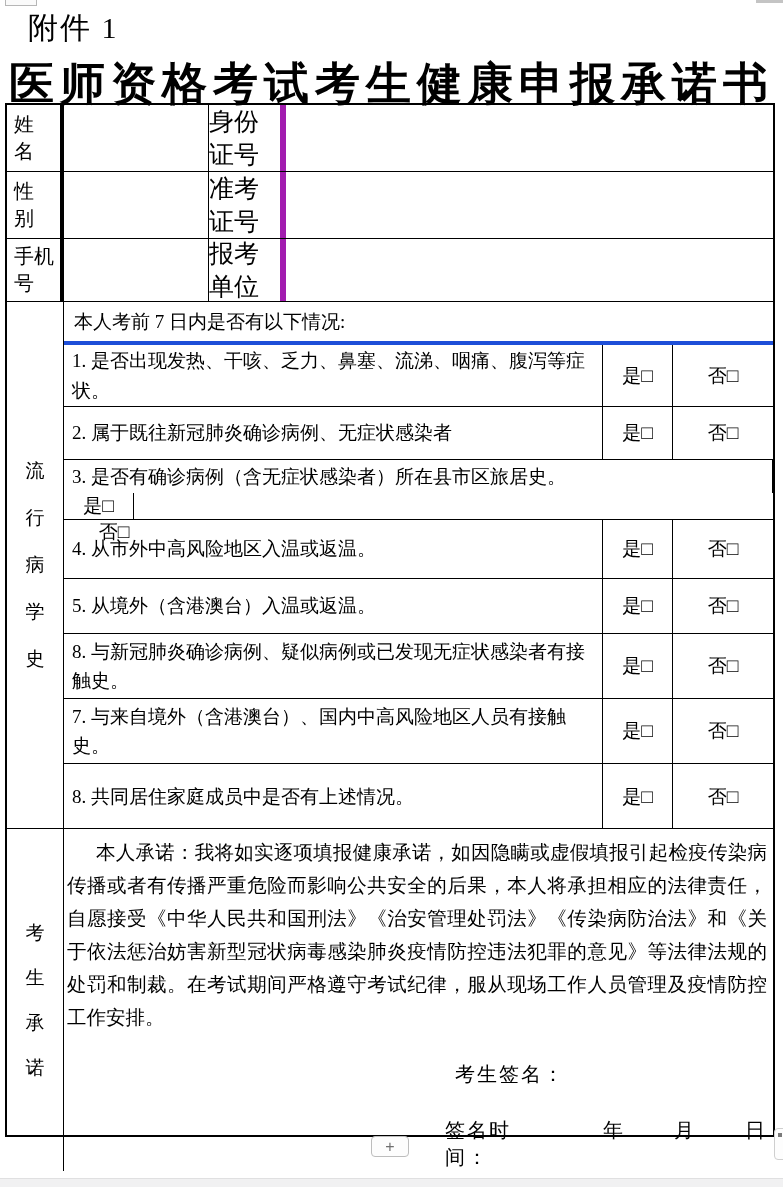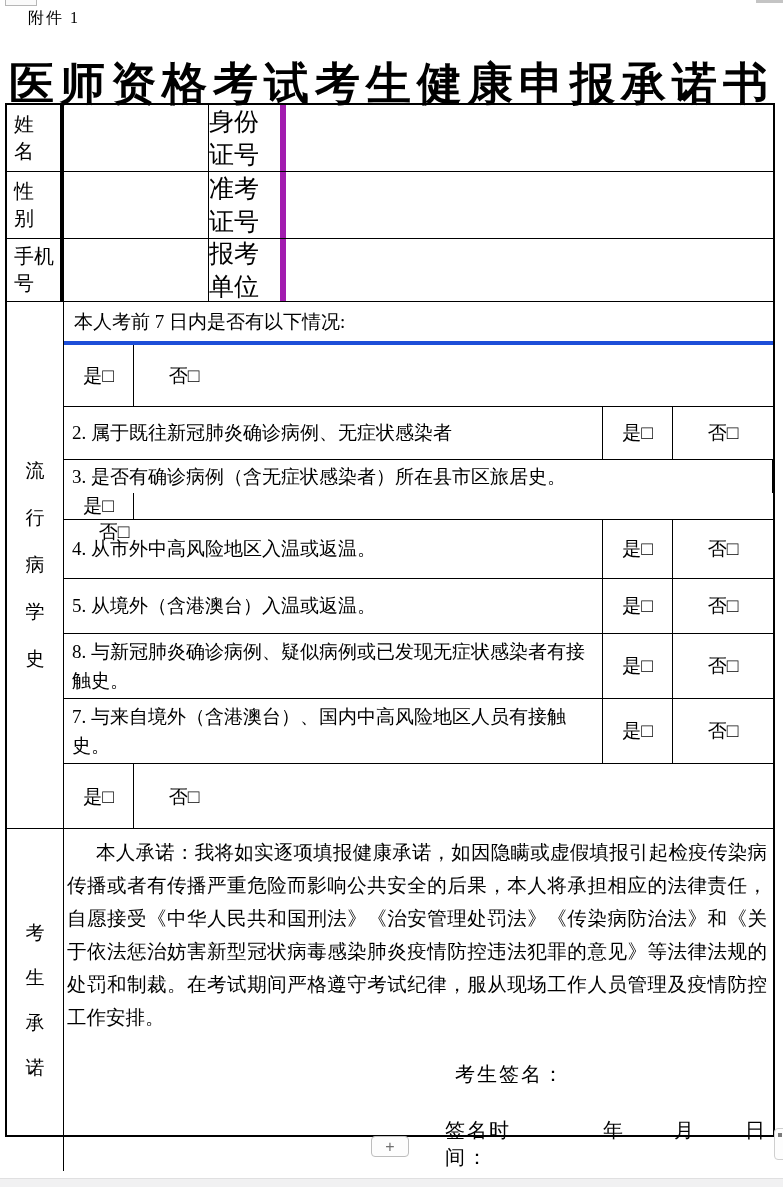--- a/index.html
+++ b/index.html
@@ -2,21 +2,21 @@
 <html><head>
 <meta charset="utf-8">
 <style>
   html,body{margin:0;padding:0;}
   body{
     width:783px;height:1187px;position:relative;overflow:hidden;
     background:#ffffff;color:#000;
     font-family:"Liberation Serif","DejaVu Serif",serif;
   }
   
-  .attachment{position:absolute;left:28px;top:8px;font-size:16px;letter-spacing:2px;text-align:right;}
+  .attachment{position:absolute;left:28px;top:8px;font-size:30px;letter-spacing:2px;text-align:right;}
   .title{position:absolute;left:0;top:54px;width:100%;text-align:center;
          font-size:45px;font-weight:bold;letter-spacing:6px;white-space:nowrap;}
   
   .form{position:absolute;left:5px;top:103px;width:770px;height:1034px;
         border:2px solid #000;box-sizing:border-box;display:flex;flex-direction:column;
         font-size:19px;}
   .row{display:flex;flex:none;box-sizing:border-box;border-bottom:1px solid #000;}
   .cell{box-sizing:border-box;display:flex;align-items:center;}
   
   .col-a{width:57px;border-right:4px solid #000000;padding-left:7px;font-size:20px;}
@@ -100,20 +100,21 @@
       <span>流</span>
       <span>行</span>
       <span>病</span>
       <span>学</span>
       <span>史</span>
     </div>
     <div class="epi-main">
       <div class="epi-header">本人考前 7 日内是否有以下情况:</div>
 
       <div class="q-row" style="height:62px;">
+        <div class="q-text">1. 是否出现发热、干咳、乏力、鼻塞、流涕、咽痛、腹泻等症状。</div>
         <div class="q-yes">是□</div>
         <div class="q-no">否□</div>
       </div>
       <div class="q-row" style="height:53px;">
         <div class="q-text">2. 属于既往新冠肺炎确诊病例、无症状感染者</div>
         <div class="q-yes">是□</div>
         <div class="q-no">否□</div>
       </div>
       <div class="q-row" style="height:60px;flex-direction:column;">
         <div class="q-text">3. 是否有确诊病例（含无症状感染者）所在县市区旅居史。</div>
@@ -134,20 +135,21 @@
         <div class="q-text">8. 与新冠肺炎确诊病例、疑似病例或已发现无症状感染者有接触史。</div>
         <div class="q-yes">是□</div>
         <div class="q-no">否□</div>
       </div>
       <div class="q-row" style="height:65px;">
         <div class="q-text">7. 与来自境外（含港澳台）、国内中高风险地区人员有接触史。</div>
         <div class="q-yes">是□</div>
         <div class="q-no">否□</div>
       </div>
       <div class="q-row" style="height:65px;">
+        <div class="q-text">8. 共同居住家庭成员中是否有上述情况。</div>
         <div class="q-yes">是□</div>
         <div class="q-no">否□</div>
       </div>
     </div>
   </div>
 
   <div class="commit">
     <div class="v-label">
       <span>考</span>
       <span>生</span>

